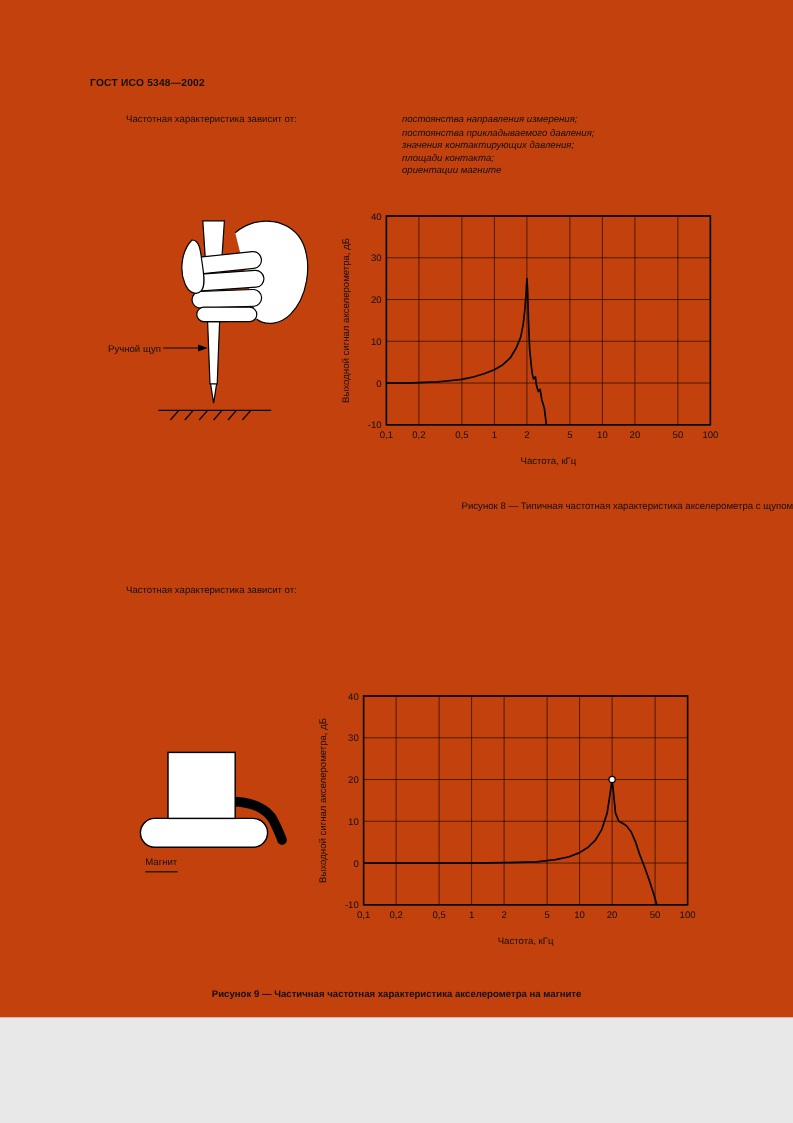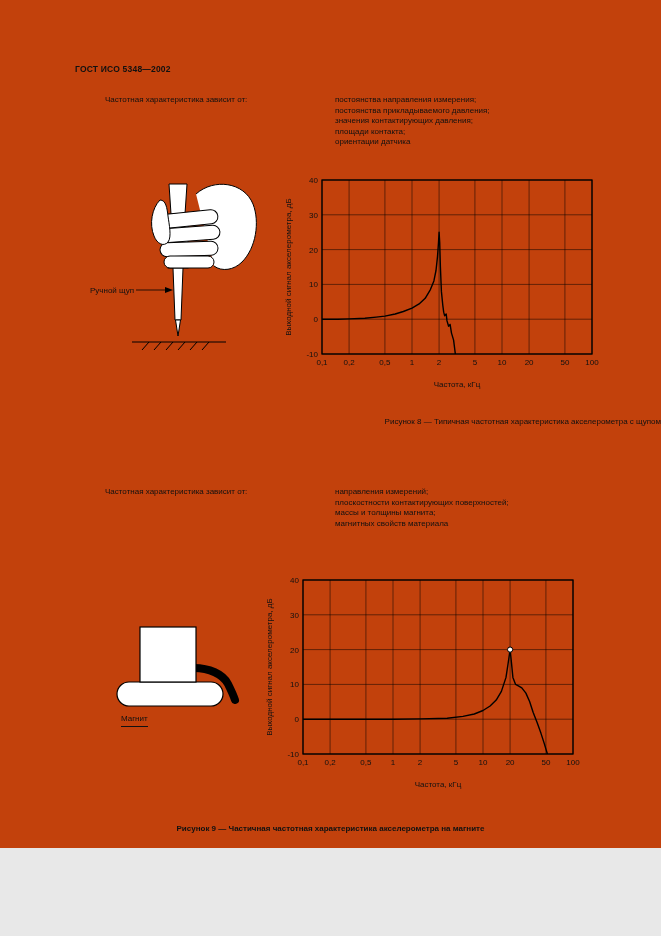--- a/index.html
+++ b/index.html
@@ -4,21 +4,21 @@
 <style>
   html,body{margin:0;padding:0;background:#e8e8e8;}
   .page{
     position:relative;width:661px;height:848px;background:#c2410c;
     font-family:"Liberation Sans",sans-serif;color:#111;overflow:hidden;
     margin:0 auto;
   }
   .abs{position:absolute;}
   .doc-header{font-size:8.5px;font-weight:bold;letter-spacing:0.2px;}
   .body-text{font-size:8px;line-height:10.5px;}
-  .list div{font-size:8px;line-height:10.5px;white-space:nowrap;}
+  .list div{font-size:8px;line-height:10.5px;white-space:nowrap;font-style:italic;}
   .caption{width:661px;text-align:center;font-size:8px;}
   .page-num{font-size:8px;}
   .magnet-label{font-size:8px;border-bottom:1px solid #111;padding-bottom:3px;}
   .temp-note div{font-size:8px;font-weight:bold;line-height:13px;white-space:nowrap;}
   svg text{font-family:"Liberation Sans",sans-serif;fill:#111;}
   .grid{stroke:#000;stroke-width:0.5;}
   .frame{fill:none;stroke:#000;stroke-width:1.3;}
   .curve{fill:none;stroke:#000;stroke-width:1.4;stroke-linejoin:round;}
   .marker{fill:#fff;stroke:#000;stroke-width:1;}
   .tick{font-size:8px;}
@@ -31,21 +31,21 @@
 <div class="page">
 
   <div class="abs doc-header" style="left:75px;top:64px;">ГОСТ ИСО 5348—2002</div>
 
   <div class="abs body-text" style="left:105px;top:95px;">Частотная характеристика зависит от:</div>
   <div class="abs list" style="left:335px;top:95px;">
     <div>постоянства направления измерения;</div>
     <div>постоянства прикладываемого давления;</div>
     <div>значения контактирующих давления;</div>
     <div>площади контакта;</div>
-    <div>ориентации датчика</div>
+    <div>ориентации магните</div>
   </div>
 
   <svg class="abs" style="left:88px;top:172px;" width="180" height="192" viewBox="0 0 180 192">
 
     <g class="art" stroke-width="1">
       <line x1="44" y1="170" x2="138" y2="170"></line>
       <line x1="54" y1="178" x2="61" y2="170"></line>
       <line x1="66" y1="178" x2="73" y2="170"></line>
       <line x1="78" y1="178" x2="85" y2="170"></line>
       <line x1="90" y1="178" x2="97" y2="170"></line>
@@ -124,26 +124,20 @@
         <text class="tick" x="36" y="15" text-anchor="end">40</text>
         <rect class="frame" x="40" y="12" width="270" height="174"></rect>
         <polyline class="curve" clip-path="url(#clip0)" points="40.0,151.2 55.8,151.2 67.1,150.9 82.9,150.2 94.2,149.1 102.9,148.1 113.2,146.0 121.3,143.5 130.0,140.1 137.1,135.9 143.2,130.3 148.4,121.6 151.9,112.9 154.0,102.5 155.5,88.6 156.5,74.6 157.1,64.2 157.7,74.6 158.4,99.0 159.4,123.4 160.8,137.3 161.7,144.2 162.6,147.7 164.2,146.0 165.0,152.9 166.6,158.2 168.1,156.4 169.5,165.1 171.6,172.1 172.9,182.5 174.2,193.0"></polyline>
         <text class="axis-label" x="175" y="219" text-anchor="middle">Частота, кГц</text>
         <text class="axis-label" transform="translate(9 99) rotate(-90)" text-anchor="middle">Выходной сигнал акселерометра, дБ</text>
       </svg></div>
 
   <div class="abs caption" style="left:0;top:417px;text-align:right;">Рисунок 8 — Типичная частотная характеристика акселерометра с щупом</div>
 
   <div class="abs body-text" style="left:105px;top:487px;">Частотная характеристика зависит от:</div>
-  <div class="abs list" style="left:335px;top:487px;">
-    <div>направления измерений;</div>
-    <div>плоскостности контактирующих поверхностей;</div>
-    <div>массы и толщины магнита;</div>
-    <div>магнитных свойств материала</div>
-  </div>
 
   <svg class="abs" style="left:95px;top:622px;" width="150" height="92" viewBox="0 0 150 92">
     <rect x="22" y="60" width="106" height="24" rx="12" fill="#fff" stroke="#000" stroke-width="1.2"></rect>
     <path d="M99,46 C114,46 128,52 133,62 C136,68 138,72 140,78" stroke="#000" stroke-width="8" fill="none" stroke-linecap="round"></path>
     <rect x="45" y="5" width="56" height="55" fill="#fff" stroke="#000" stroke-width="1.2"></rect>
   </svg>
   <div class="abs magnet-label" style="left:121px;top:714px;">Магнит</div>
 
   <div class="abs" id="chart2" style="left:263px;top:568px;"><svg width="322" height="222" viewBox="0 0 322 222">
         <defs>

